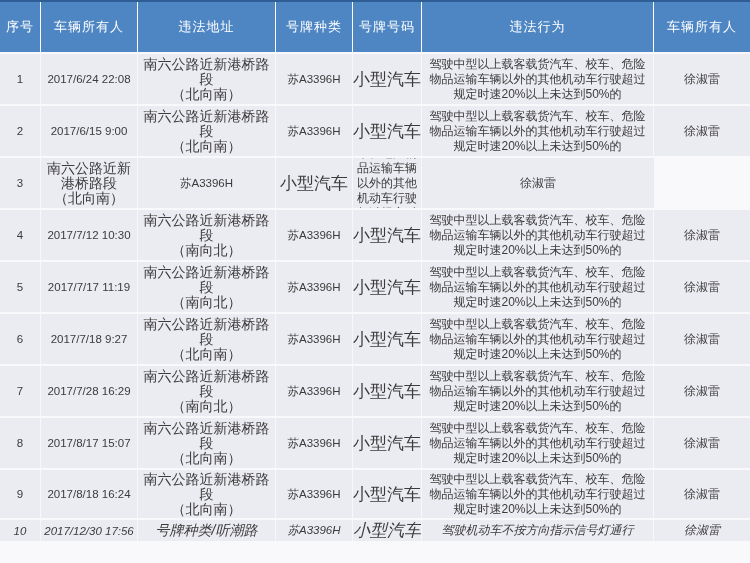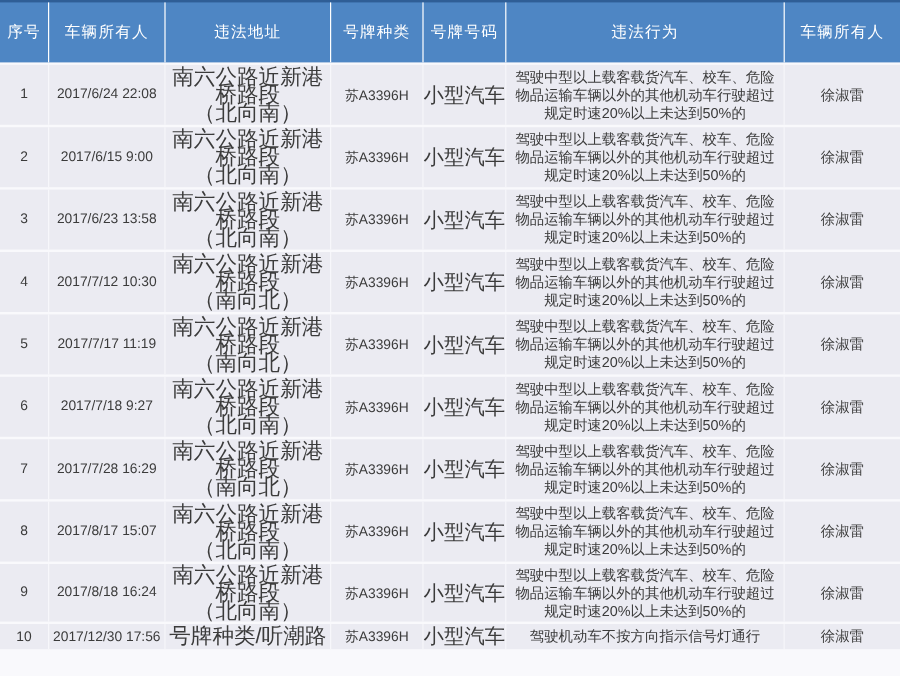--- a/index.html
+++ b/index.html
@@ -27,37 +27,37 @@
     letter-spacing:1px;
     border-right:1px solid #ffffff;
   }
   .row.header .cell:last-child{border-right:none;}
   
   .row.body{
     margin-top:2px;
     height:50px;
   }
   .row.body.r9{height:48px;}
-  .row.body.short{height:21px;}
+  .row.body.short{height:21px;font-style:italic;}
   .row.body .cell{
     background:#ebebf2;
     color:#3b3b3b;
     border-right:1px solid #f7f7fb;
   }
   .row.body .cell:last-child{border-right:none;}
   .cell{
     display:flex;
     align-items:center;
     justify-content:center;
     text-align:center;
     overflow:hidden;
   }
   .c-seq{font-size:11.5px;}
   .c-time{font-size:11.5px;white-space:nowrap;}
-  .c-addr{font-size:18px;line-height:15px;white-space:pre-line;}
+  .c-addr{font-size:14px;line-height:15px;white-space:pre-line;}
   .c-plate{font-size:11.5px;white-space:nowrap;}
   .c-type{font-size:17px;white-space:nowrap;}
   .c-viol{font-size:12px;}
   .viol-text{display:block;max-width:216px;line-height:15px;}
   .c-owner{font-size:12px;text-align:center;}
 </style>
 </head>
 <body>
 
 <div class="table">
@@ -93,21 +93,20 @@
     <div class="cell c-plate">苏A3396H</div>
     <div class="cell c-type">小型汽车</div>
     <div class="cell c-viol">
         <span class="viol-text">驾驶中型以上载客载货汽车、校车、危险物品运输车辆以外的其他机动车行驶超过规定时速20%以上未达到50%的</span>
       </div>
     <div class="cell c-owner">徐淑雷</div>
   </div>
 
   <div class="row body">
     <div class="cell c-seq">3</div>
-    <div class="cell c-time">2017/6/23 13:58</div>
     <div class="cell c-addr">南六公路近新港桥路段
 （北向南）</div>
     <div class="cell c-plate">苏A3396H</div>
     <div class="cell c-type">小型汽车</div>
     <div class="cell c-viol">
         <span class="viol-text">驾驶中型以上载客载货汽车、校车、危险物品运输车辆以外的其他机动车行驶超过规定时速20%以上未达到50%的</span>
       </div>
     <div class="cell c-owner">徐淑雷</div>
   </div>
 

